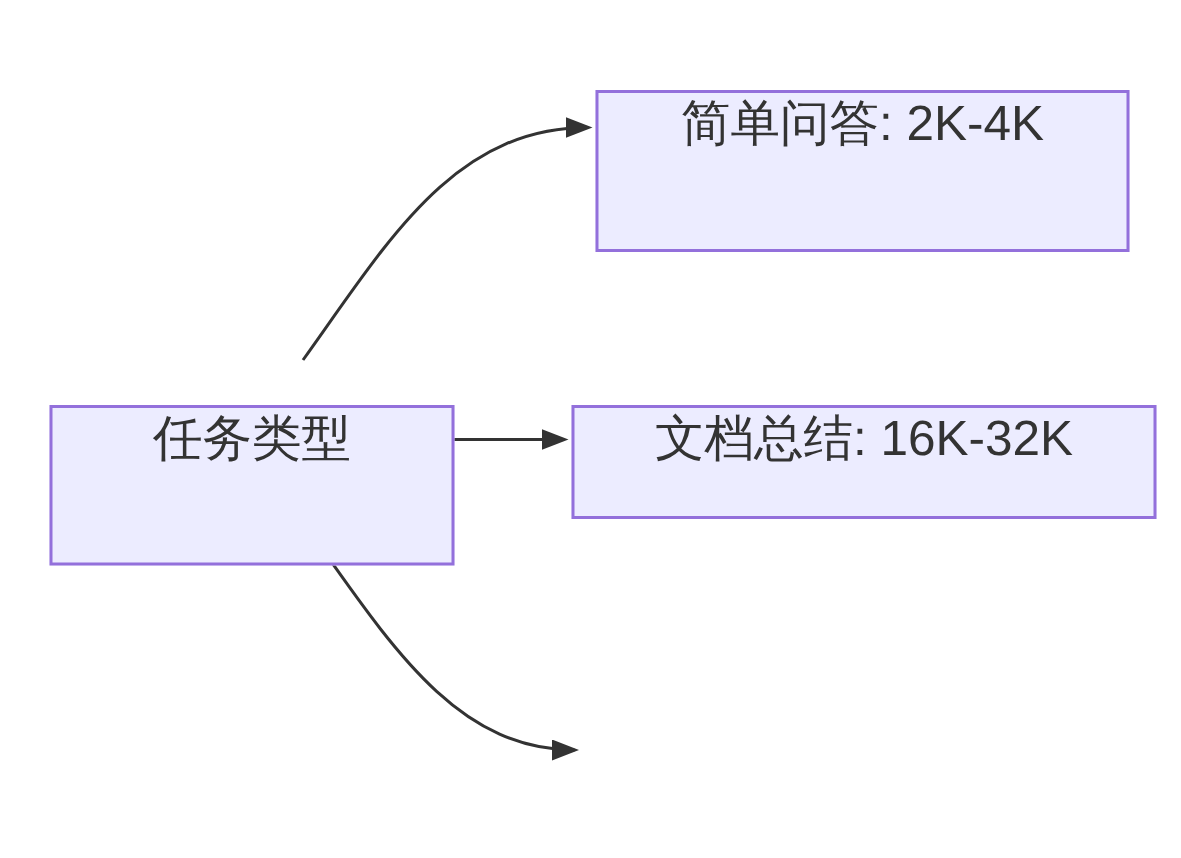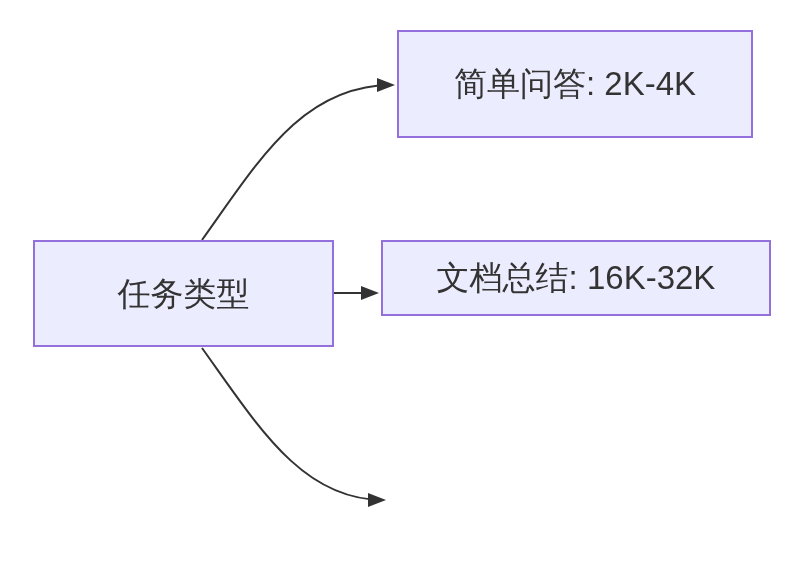--- a/index.html
+++ b/index.html
@@ -21,28 +21,28 @@
     top: 0;
     width: 787px;
     height: 572px;
   }
   .node {
     position: absolute;
     box-sizing: border-box;
     background: #ECECFF;
     border: 2px solid #9370DB;
     display: flex;
-    align-items: center;
     justify-content: center;
     color: #333333;
     font-size: 33px;
     line-height: 1.2;
     white-space: nowrap;
+    margin-top: 30px;
   }
-  .node-root        { left: 33px;  top: 240px; width: 301px; height: 107px; }
+  .node-root        { left: 33px;  top: 240px; width: 270px; height: 107px; }
   .node-simple-qa   { left: 397px; top: 30px;  width: 356px; height: 108px; }
   .node-doc-summary { left: 381px; top: 240px; width: 390px; height: 76px; }
   .node-multi-doc   { left: 388px; top: 444px; width: 375px; height: 108px; }
   .edge-path {
     fill: none;
     stroke: #333333;
     stroke-width: 2px;
   }
 </style>
 </head>

